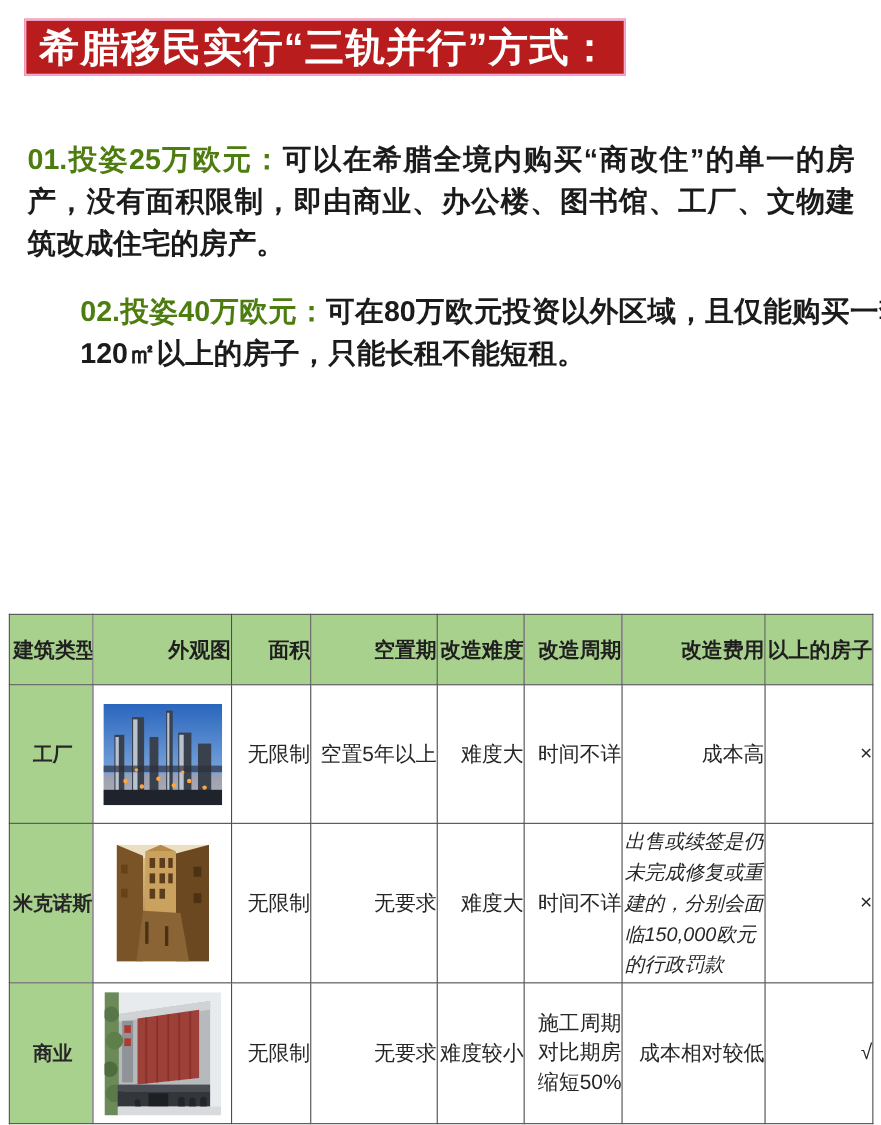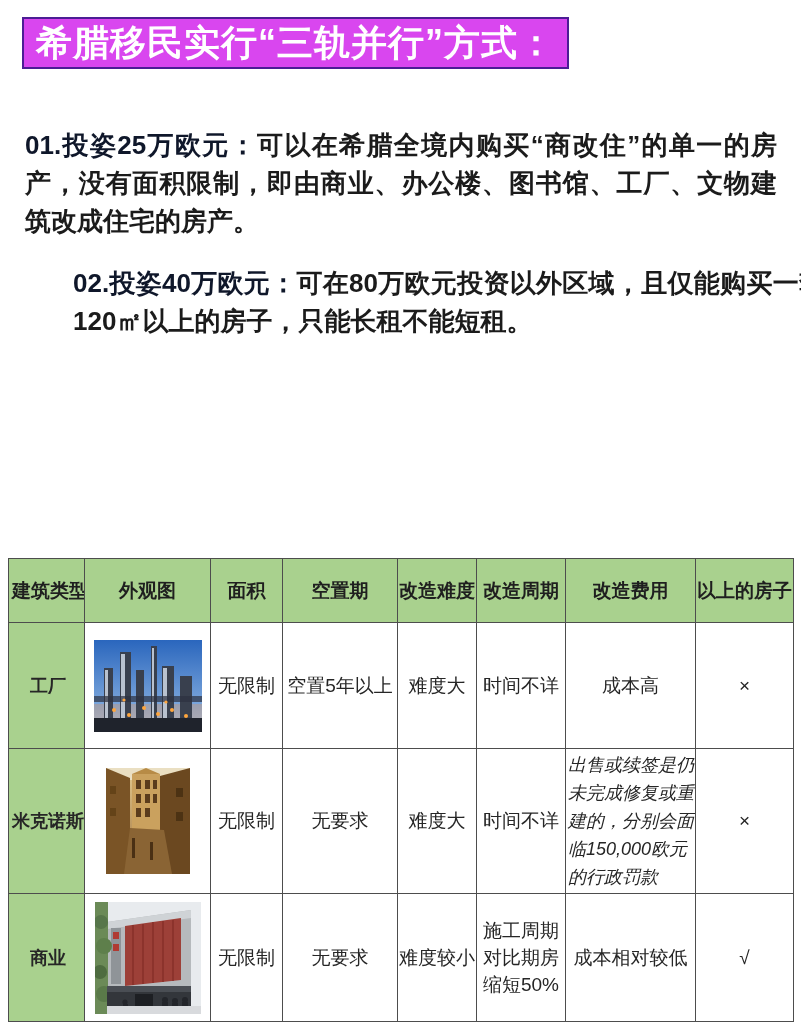--- a/index.html
+++ b/index.html
@@ -7,52 +7,52 @@
     width: 801px; height: 1023px;
     background: #ffffff;
     font-family: "Liberation Sans", sans-serif;
     color: #1c1c1c;
   }
   .page { position: relative; width: 801px; height: 1023px; overflow: hidden; background:#fff; }
 
   
   .banner {
     position: absolute; top: 17px; left: 22px;
-    background: #d946ef;
-    border: 2px solid #4c1d95;
+    background: #b91c1c;
+    border: 2px solid #f9a8d4;
     color: #ffffff;
     font-size: 36px; font-weight: 800;
     height: 48px; line-height: 48px;
     padding: 0 12px;
     letter-spacing: 1px;
     white-space: nowrap;
   }
 
   
   .para {
     position: absolute; left: 25px; width: 752px;
     font-size: 26px; line-height: 38px;
     font-weight: 700; color: #1b1b1b;
     text-align: justify;
   }
-  .para .lead { color: #0f172a; font-weight: 800; }
+  .para .lead { color: #4d7c0f; font-weight: 800; }
   .p1 { top: 126px; }
   .p2 { top: 264px; margin-left: 48px; }
   .p3 { top: 380px; }
 
   
   table.cmp {
     position: absolute; top: 558px; left: 8px;
     border-collapse: collapse; table-layout: fixed;
     width: 785px;
   }
   .cmp th, .cmp td {
     border: 1.5px solid #4d4d4d;
     padding: 0; margin: 0;
-    text-align: center; vertical-align: middle;
+    text-align: right; vertical-align: middle;
     font-size: 19px; color: #262626;
     overflow: hidden;
   }
   .cmp th {
     background: #a9d18e;
     font-weight: 700; color: #1f1f1f;
     white-space: nowrap;
   }
   .cmp th.first, .cmp td.type {
     text-align: center; padding-left: 3px;

